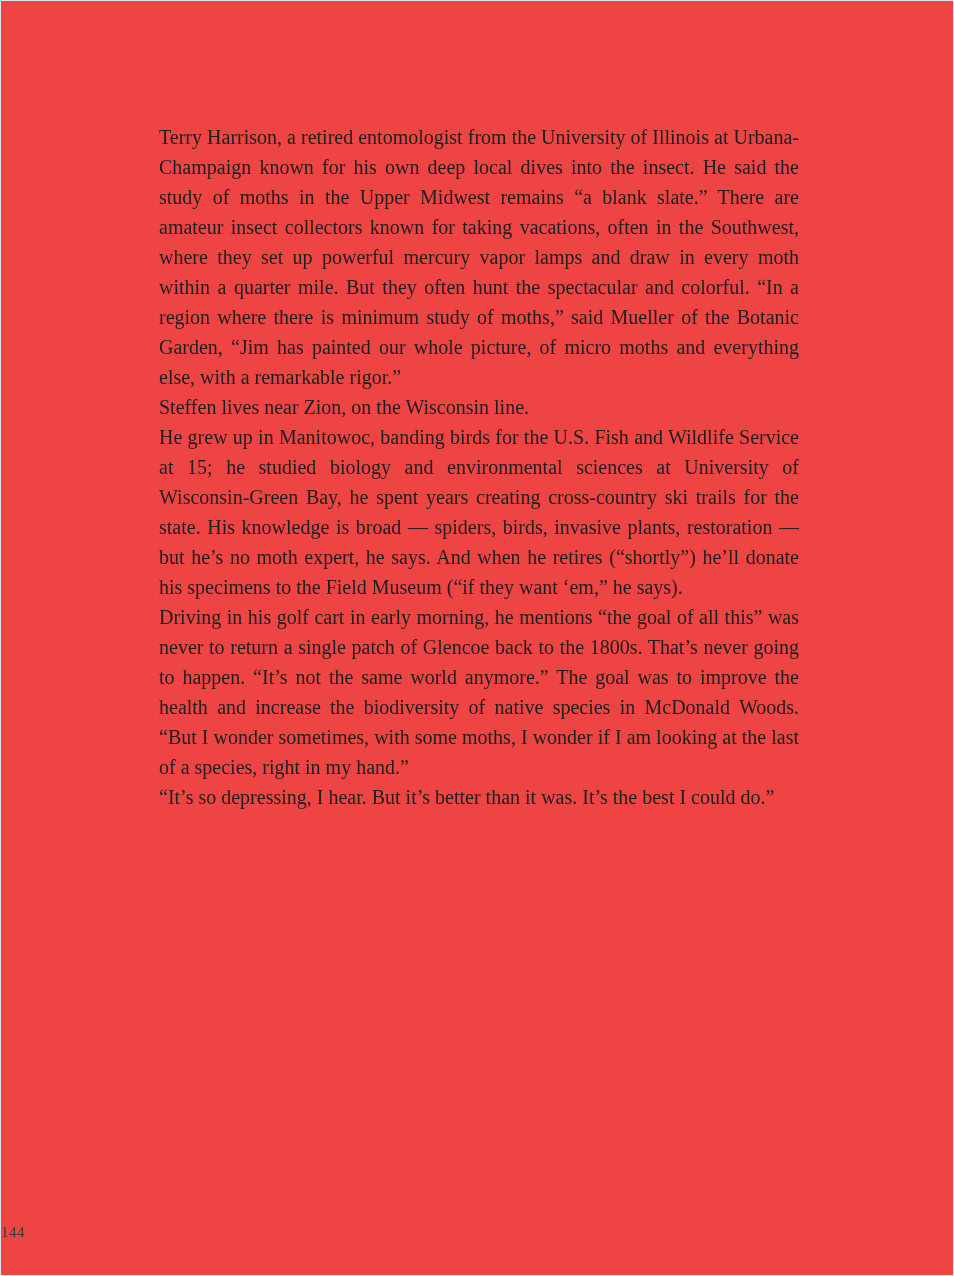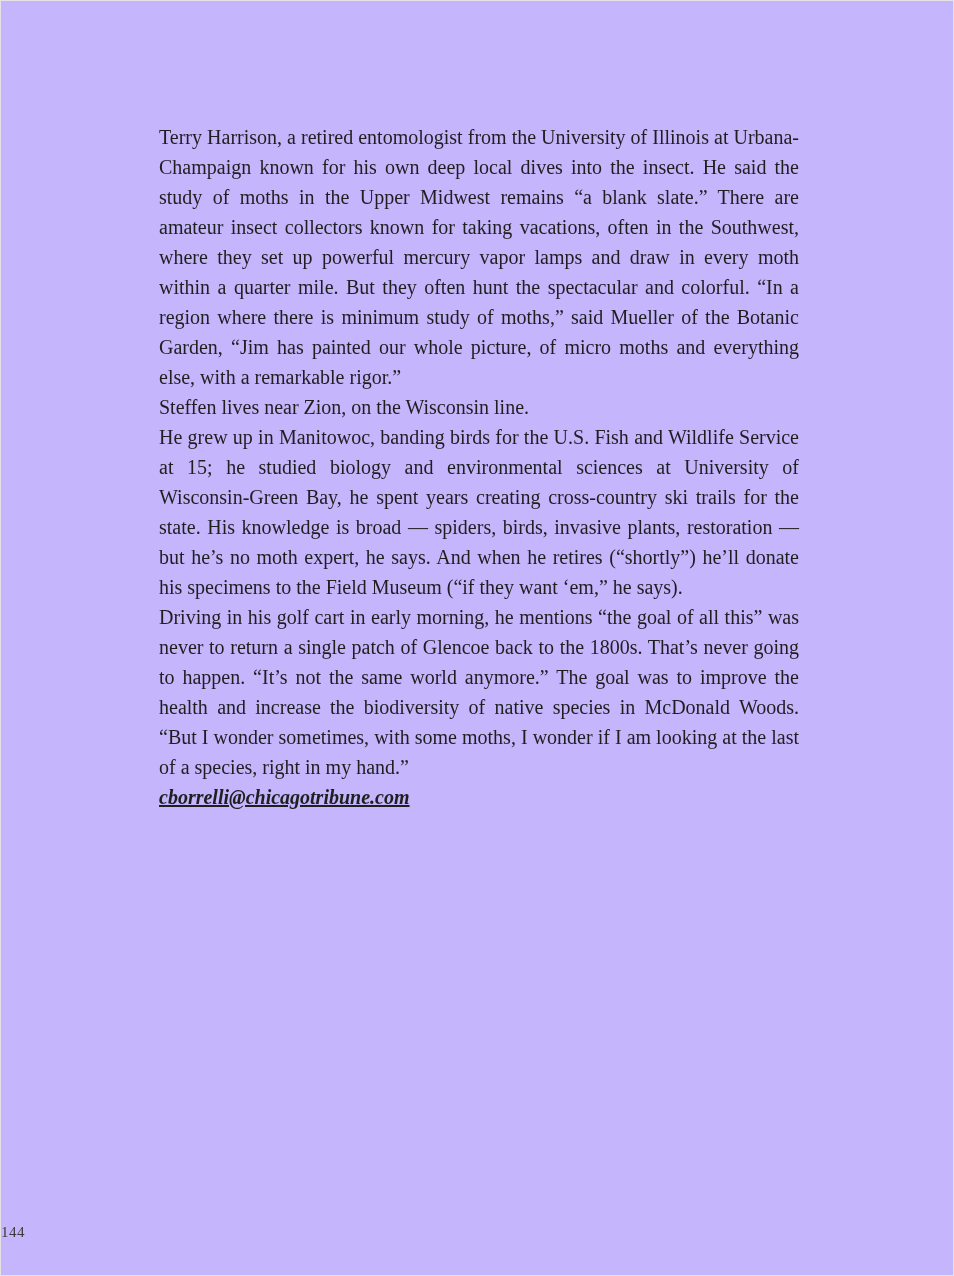--- a/index.html
+++ b/index.html
@@ -5,21 +5,21 @@
   html, body {
     margin: 0;
     padding: 0;
     background: #ffffff;
   }
   .page {
     position: relative;
     width: 954px;
     height: 1276px;
     margin: 0 auto;
-    background: #c4b5fd;
+    background: #ef4444;
     border: 1px solid #e3e3e6;
     box-sizing: border-box;
     font-family: "Liberation Serif", "DejaVu Serif", serif;
     color: #1f1f1f;
     overflow: hidden;
   }
   .text-block {
     position: absolute;
     left: 158px;
     top: 121px;
@@ -55,16 +55,16 @@
 </style>
 </head>
 <body>
 
 <div class="page">
   <div class="text-block">
     <p>Terry Harrison, a retired entomologist from the University of Illinois at Urbana-Champaign known for his own deep local dives into the insect. He said the study of moths in the Upper Midwest remains “a blank slate.” There are amateur insect collectors known for taking vacations, often in the Southwest, where they set up powerful mercury vapor lamps and draw in every moth within a quarter mile. But they often hunt the spectacular and colorful. “In a region where there is minimum study of moths,” said Mueller of the Botanic Garden, “Jim has painted our whole picture, of micro moths and everything else, with a remarkable rigor.”</p>
     <p>Steffen lives near Zion, on the Wisconsin line.</p>
     <p>He grew up in Manitowoc, banding birds for the U.S. Fish and Wildlife Service at 15; he studied biology and environmental sciences at University of Wisconsin-Green Bay, he spent years creating cross-country ski trails for the state. His knowledge is broad — spiders, birds, invasive plants, restoration — but he’s no moth expert, he says. And when he retires (“shortly”) he’ll donate his specimens to the Field Museum (“if they want ‘em,” he says).</p>
     <p>Driving in his golf cart in early morning, he mentions “the goal of all this” was never to return a single patch of Glencoe back to the 1800s. That’s never going to happen. “It’s not the same world anymore.” The goal was to improve the health and increase the biodiversity of native species in McDonald Woods. “But I wonder sometimes, with some moths, I wonder if I am looking at the last of a species, right in my hand.”</p>
-    <p class="email-line"><a class="email-link">cborrelli@chicagotribune.com</a></p>
+    <p>“It’s so depressing, I hear. But it’s better than it was. It’s the best I could do.”</p>
   </div>
   <div class="page-number">144</div>
 </div>
 
 </body></html>

